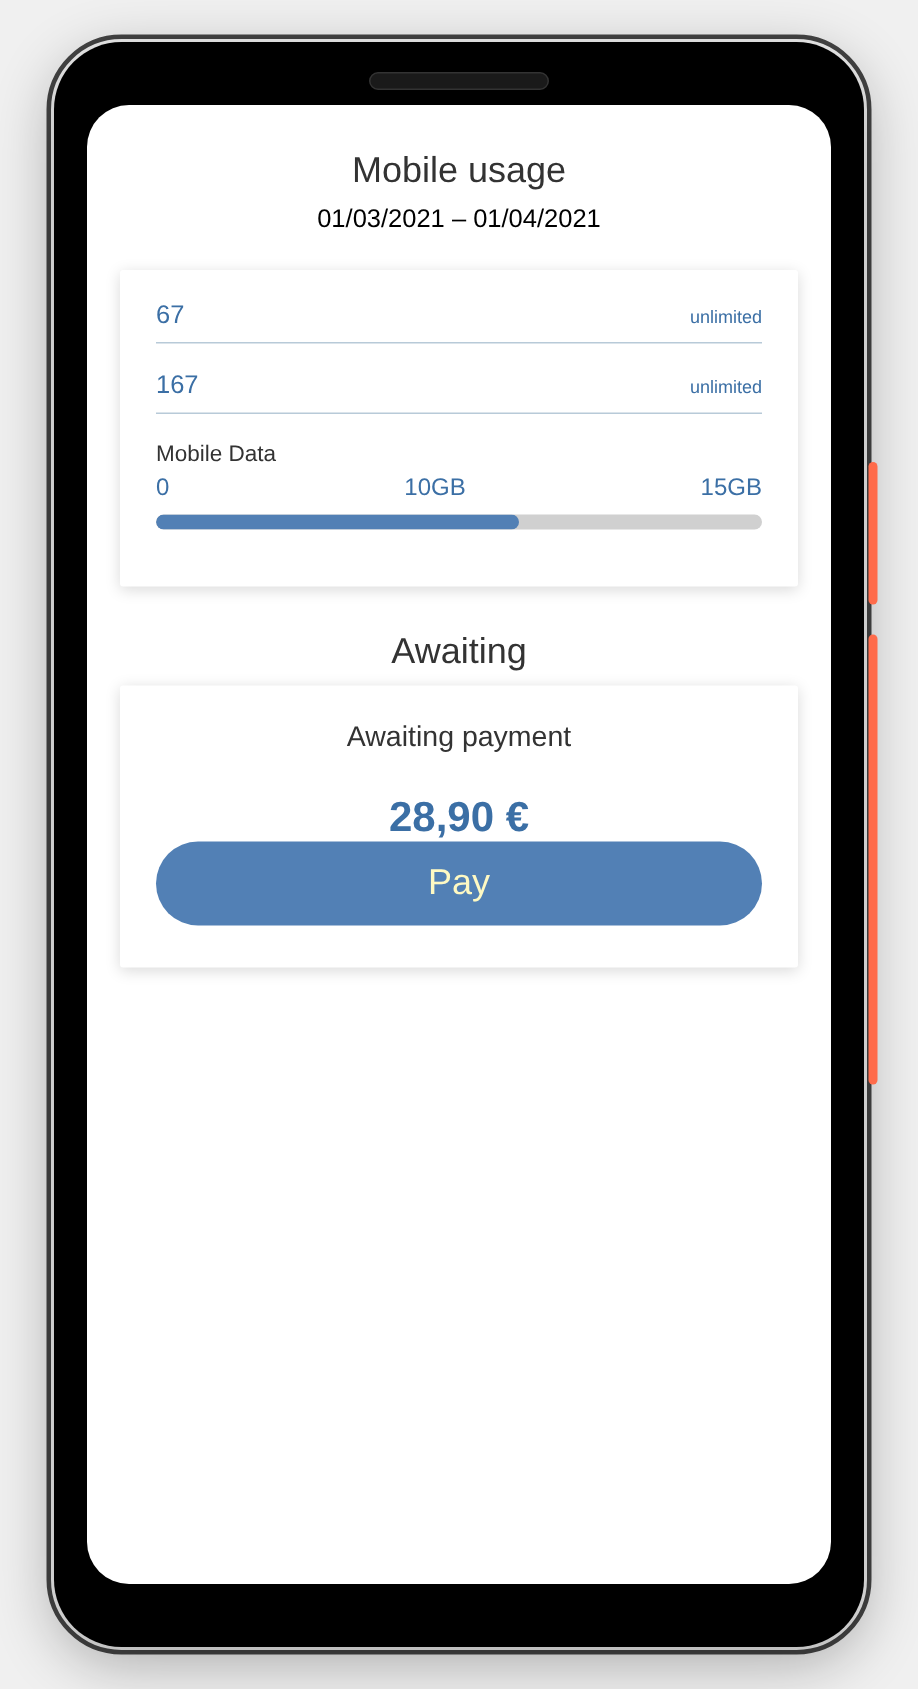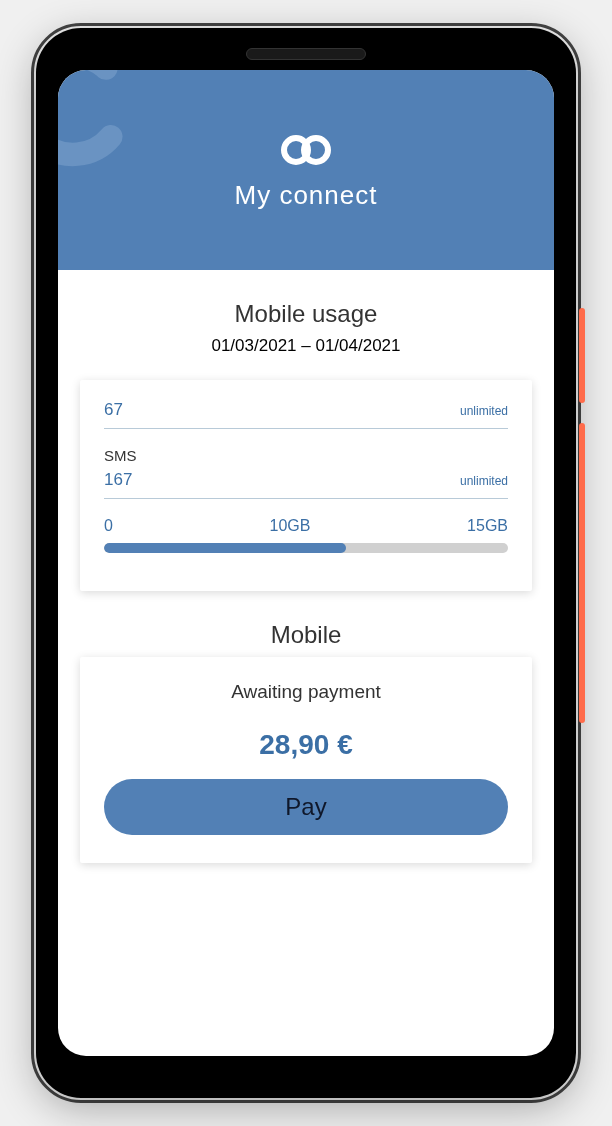--- a/index.html
+++ b/index.html
@@ -183,94 +183,84 @@
     }
     .billing-status {
       font-size: 19px;
       color: #333;
       margin-bottom: 26px;
     }
     .billing-amount {
       font-size: 28px;
       font-weight: 600;
       color: #3b6fa5;
-      margin-bottom: 18px;
+      margin-bottom: 0;
     }
     .pay-button {
       background: #5280b5;
-      color: #0f172a;
+      color: #fef9c3;
       border: none;
       width: 100%;
       padding: 14px;
       font-size: 24px;
       border-radius: 30px;
       cursor: pointer;
       font-weight: 300;
     }
   </style>
 </head>
 <body>
 
 <div class="phone-frame">
   <div class="side-accent-1"></div>
   <div class="side-accent-2"></div>
   <div class="speaker"></div>
   <div class="camera"></div>
 
   <div class="screen">
 
-    <div class="header">
-      <svg class="bg-circle" viewBox="0 0 100 100">
-        <circle cx="50" cy="50" r="38" fill="none" stroke="#6a93c2" stroke-width="18" stroke-dasharray="180 60" stroke-linecap="round" transform="rotate(40 50 50)"></circle>
-      </svg>
-      <svg class="logo-icon" width="60" height="40" viewBox="0 0 60 40">
-        <circle cx="20" cy="20" r="12" fill="none" stroke="#fff" stroke-width="6"></circle>
-        <circle cx="40" cy="20" r="12" fill="none" stroke="#fff" stroke-width="6"></circle>
-      </svg>
-      <div class="app-title">My connect</div>
-    </div>
 
     <div class="content">
 
       <div class="section-title">Mobile usage</div>
       <div class="date-range">01/03/2021 – 01/04/2021</div>
 
       <div class="card">
 
         <div class="usage-row">
           <div class="usage-values">
             <span class="usage-value">67</span>
             <span class="usage-limit">unlimited</span>
           </div>
           <div class="usage-divider"></div>
         </div>
 
         <div class="usage-row">
-          <div class="usage-label">SMS</div>
           <div class="usage-values">
             <span class="usage-value">167</span>
             <span class="usage-limit">unlimited</span>
           </div>
           <div class="usage-divider"></div>
         </div>
 
         <div class="usage-row data-row">
+          <div class="usage-label">Mobile Data</div>
           <div class="data-labels">
             <span>0</span>
             <span>10GB</span>
             <span>15GB</span>
           </div>
           <div class="progress-bar">
             <div class="progress-fill"></div>
           </div>
         </div>
 
       </div>
 
-      <div class="section-title">Mobile</div>
+      <div class="section-title">Awaiting</div>
 
       <div class="card billing-card">
         <div class="billing-status">Awaiting payment</div>
         <div class="billing-amount">28,90 €</div>
         <button class="pay-button">Pay</button>
       </div>
 
     </div>
 
   </div>

